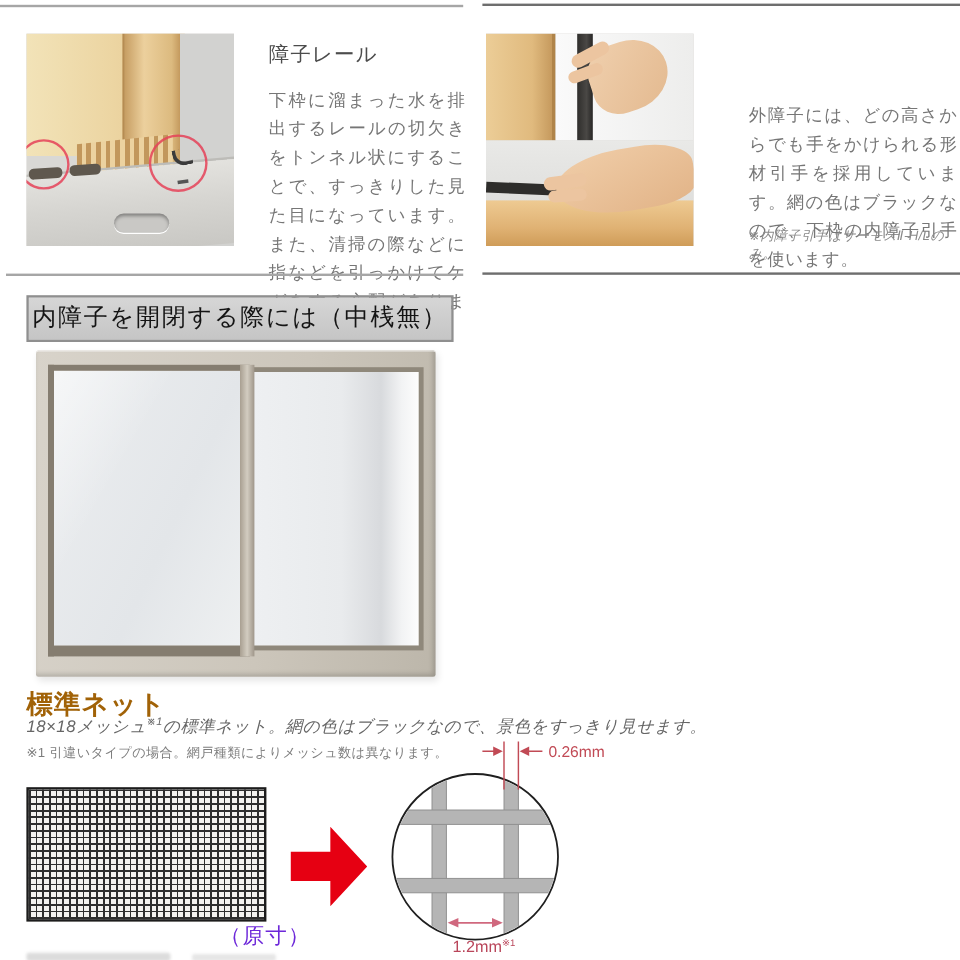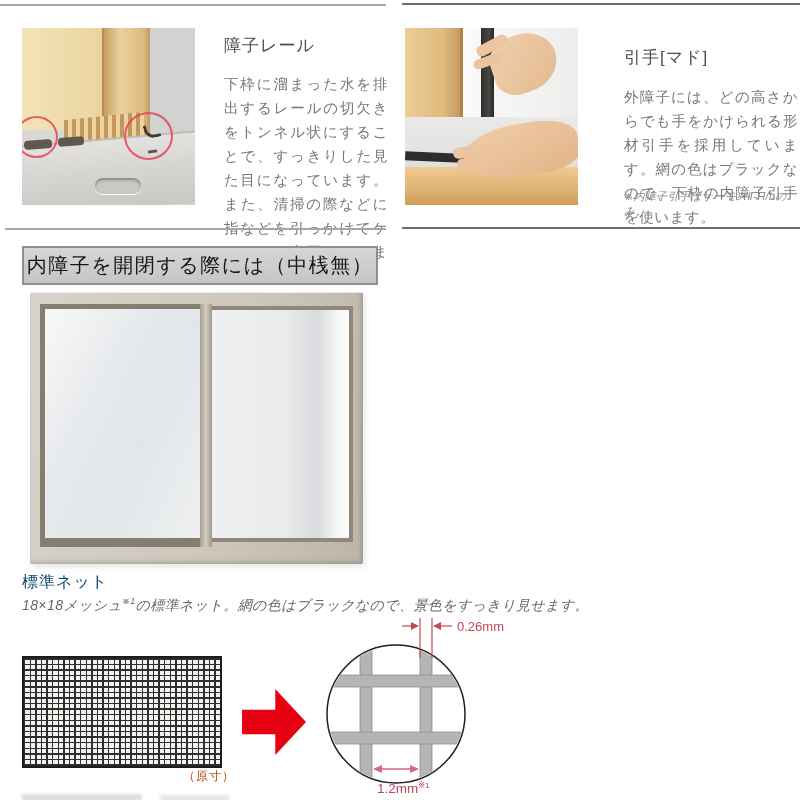--- a/index.html
+++ b/index.html
@@ -75,31 +75,31 @@
     background:linear-gradient(115deg,#eceef0 0%,#e3e6e9 60%,#eef0f1 100%); z-index:2; }
   .wf-sash-right { position:absolute; left:172px; top:14px; width:151px; height:236px;
     border:4px solid #8f887b;
     background:linear-gradient(90deg,#eef0f2 0%,#e9ebed 55%,#d8dadd 78%,#f2f3f4 90%,#fdfdfd 100%); z-index:1; }
   .wf-meeting { position:absolute; left:170px; top:12px; width:12px; height:243px;
     background:linear-gradient(90deg,#a89f91,#d2ccc0 50%,#9f968a); z-index:3; }
   .wf-glint { position:absolute; left:15px; top:17px; width:158px; height:233px;
     background:linear-gradient(120deg,rgba(255,255,255,.55) 0%,rgba(255,255,255,0) 35%); z-index:4; pointer-events:none; }
 
   
-  .std-title { position:absolute; left:22px; top:572px; font-size:16px; font-weight:400; color:#0c4a6e; letter-spacing:1px; }
+  .std-title { position:absolute; left:22px; top:572px; font-size:22px; font-weight:700; color:#a16207; letter-spacing:1px; }
   .std-desc { position:absolute; left:22px; top:596px; font-size:14px; color:#666; letter-spacing:0.4px;font-style:italic; }
   .std-desc sup { font-size:9px; color:#666; }
   .std-note { position:absolute; left:22px; top:620px; font-size:11px; color:#7d7d7d; letter-spacing:0.3px; }
 
   .mesh-swatch { position:absolute; left:22px; top:656px; width:200px; height:112px;
     border:2px solid #1c1c1c; background:
       repeating-linear-gradient(to right,#2e2e2e 0 1.5px,transparent 1.5px 5.6px),
       repeating-linear-gradient(to bottom,#2e2e2e 0 1.5px,transparent 1.5px 5.6px),
       #f3f2ef; }
-  .scale-label { position:absolute; left:183px; top:768px; font-size:12px; color:#c2410c; letter-spacing:1px; }
+  .scale-label { position:absolute; left:183px; top:768px; font-size:18px; color:#6d28d9; letter-spacing:1px; }
 
   .big-arrow { position:absolute; left:242px; top:686px; width:64px; height:72px; background:#e60012;
     clip-path:polygon(0 33%, 52% 33%, 52% 4%, 100% 50%, 52% 96%, 52% 67%, 0 67%); }
 
   .diagram-svg { position:absolute; left:315px; top:612px; width:200px; height:188px; }
 
   .cutoff-frag { position:absolute; left:22px; top:794px; width:120px; height:7px;
     background:rgba(130,130,130,.28); filter:blur(1.5px); border-radius:2px; }
   .cutoff-frag2 { position:absolute; left:160px; top:795px; width:70px; height:6px;
     background:rgba(140,140,140,.22); filter:blur(1.5px); border-radius:2px; }
@@ -136,38 +136,38 @@
     <div class="rp-hand-top"></div>
     <div class="rp-finger" style="left:70px;top:12px;width:34px;height:11px;transform:rotate(-28deg);"></div>
     <div class="rp-finger" style="left:68px;top:28px;width:30px;height:10px;transform:rotate(-20deg);"></div>
     <div class="rp-bot-bg"></div>
     <div class="rp-strip"></div>
     <div class="rp-sill-wood"></div>
     <div class="rp-hand-bot"></div>
     <div class="rp-finger" style="left:48px;top:118px;width:36px;height:11px;transform:rotate(-8deg);"></div>
     <div class="rp-finger" style="left:52px;top:130px;width:32px;height:10px;transform:rotate(-4deg);"></div>
   </div>
-  <div class="feat-title" style="left:624px;top:46px;">引手[マド]</div>
   <div class="feat-body" style="left:624px;top:85px;width:174px;">外障子には、どの高さからでも手をかけられる形材引手を採用しています。網の色はブラックなので、下枠の内障子引手を使います。</div>
   <div class="feat-note" style="left:624px;top:189px;">※内障子引手はサーモスⅡ-H/Lのみ。</div>
 
   <div class="rule rule-light" style="left:5px;top:228px;width:381px;"></div>
   <div class="rule rule-dark" style="left:402px;top:227px;width:398px;"></div>
 
   <div class="banner">内障子を開閉する際には（中桟無）</div>
 
   <div class="wf">
     <div class="wf-sash-right"></div>
     <div class="wf-sash-left"></div>
     <div class="wf-meeting"></div>
     <div class="wf-glint"></div>
   </div>
 
   <div class="std-title">標準ネット</div>
   <div class="std-desc"><span>18×18メッシュ</span><sup>※1</sup><span>の標準ネット。網の色はブラックなので、景色をすっきり見せます。</span></div>
+  <div class="std-note">※1 引違いタイプの場合。網戸種類によりメッシュ数は異なります。</div>
 
   <div class="mesh-swatch"></div>
   <div class="scale-label">（原寸）</div>
 
   <div class="big-arrow"></div>
 
   <svg class="diagram-svg" viewBox="0 0 200 188">
     <defs>
       <clipPath id="circ-clip">
           <circle cx="81" cy="102" r="68"></circle>

